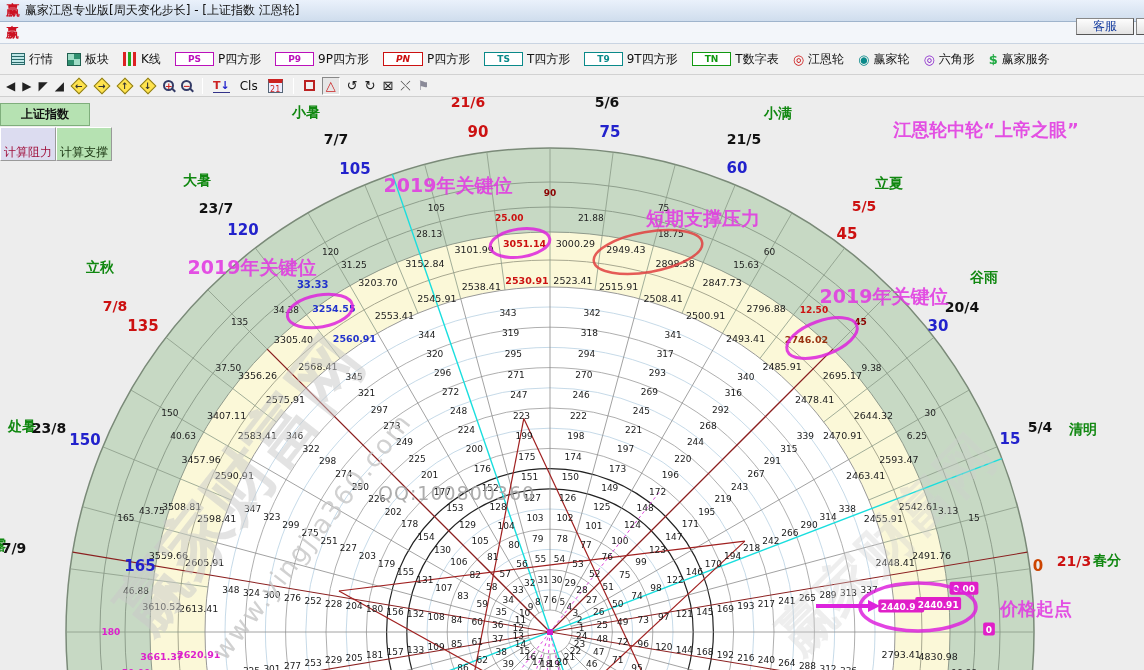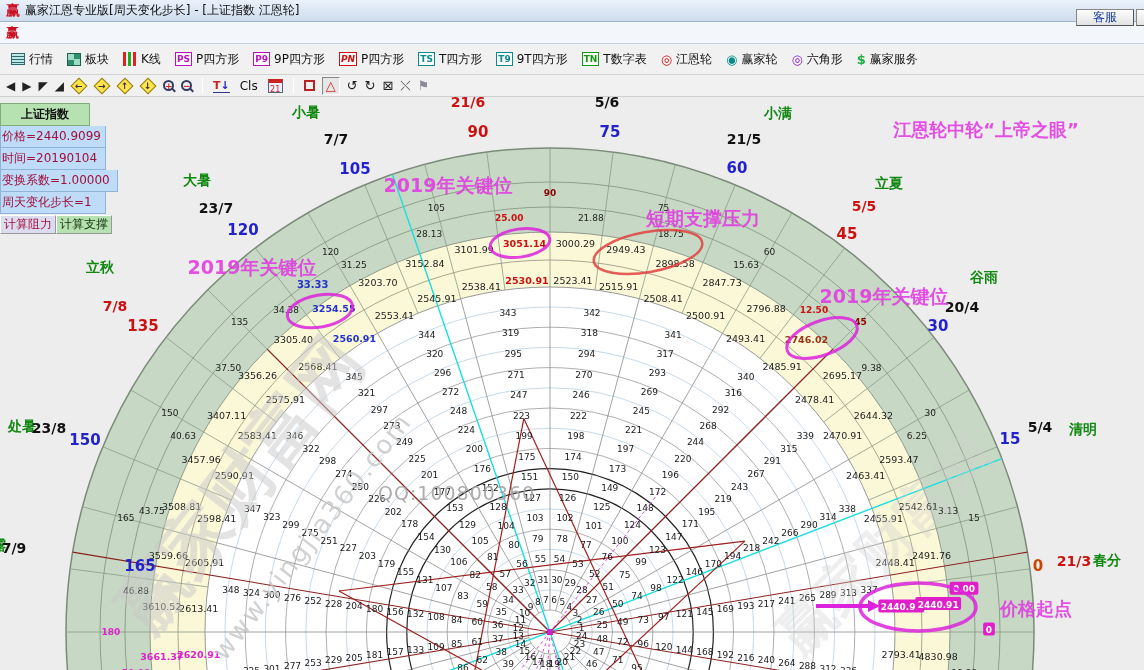--- a/index.html
+++ b/index.html
@@ -2,33 +2,33 @@
 <html><head>
 <meta charset="utf-8">
 <style>
   * { margin:0; padding:0; box-sizing:border-box; }
   html,body { width:1144px; height:670px; overflow:hidden;
     font-family:"DejaVu Sans","Liberation Sans",sans-serif; background:#ececec; }
   .titlebar { height:22px; background:linear-gradient(#eaf1fb,#cfdded);
     border-bottom:1px solid #9fb4cc; display:flex; align-items:center; padding:0 4px; position:relative; }
   .titlebar .logo { color:#cc1122; font-weight:bold; font-size:14px; margin:0 5px 0 2px; }
   .titlebar .title { font-size:12px; color:#111; }
-  .kefu { position:absolute; right:10px; top:9px; width:58px; height:17px; font-size:12px;
+  .kefu { position:absolute; right:10px; top:18px; width:58px; height:17px; font-size:12px;
     color:#123a9e; background:linear-gradient(#fdfdfd,#e3e3e3); border:1px solid #888;
     border-right-color:#555; border-bottom-color:#555; text-align:center; line-height:15px; }
   .kefu.partial { right:-4px; width:12px; }
   .menubar { height:22px; background:#f3f6fa; border-bottom:1px solid #c9d4e2;
     display:flex; align-items:center; font-size:12px; color:#111; }
   .menubar .logo { color:#cc1122; font-weight:bold; font-size:13px; margin:0 6px 0 6px; }
   .menubar .mi { padding:2px 10px; }
   .toolbar1 { height:31px; background:#f1f1f1; border-bottom:1px solid #d2d2d2;
     display:flex; align-items:center; font-size:12px; color:#111; padding-left:4px; }
   .t1item { display:flex; align-items:center; gap:4px; padding:0 7px; height:24px; }
   .badge { display:inline-block; min-width:16px; height:14px; border:1px solid; font-size:9px;
-    font-weight:bold; text-align:center; line-height:12px; padding:0 1px; background:#fff; }
+    font-weight:bold; text-align:center; line-height:12px; padding:0 12px; background:#fff; }
   .icon-table { width:14px; height:12px; border:1px solid #2a6a6a;
     background:repeating-linear-gradient(#bfe7e7 0 2px,#2a6a6a 2px 3px); }
   .icon-blocks { width:14px; height:13px;
     background:conic-gradient(#2f8f6f 0 25%,#9fdcc6 0 50%,#2f8f6f 0 75%,#9fdcc6 0); border:1px solid #1f5f4f;}
   .icon-candles { width:14px; height:14px;
     background:repeating-linear-gradient(90deg,#d22 0 3px,transparent 3px 5px,#2a2 5px 8px,transparent 8px 10px);}
   .ring-icon { font-size:13px; font-weight:bold; }
   .toolbar2 { height:22px; background:#f1f1f1; border-bottom:1px solid #cfcfcf;
     display:flex; align-items:center; padding-left:6px; gap:7px; font-size:12px; color:#111; }
   .sep { width:1px; height:16px; background:#bbb; border-right:1px solid #fff; margin:0 3px; }
@@ -50,21 +50,21 @@
     background:#e6e6e6; padding:1px 3px; }
   .plainbtn { padding:1px 3px; }
   .chartarea { position:relative; width:1144px; height:573px; background:#ededed; }
   .panel { position:absolute; left:0px; top:6px; width:118px; font-size:12px; z-index:5; }
   .panel .hd { width:90px; background:#b6e2b2; border:1px solid #7fae7c; color:#111;
     text-align:center; padding:2px 0; font-weight:bold; }
   .panel .row { width:106px; background:#bedcf8; border:1px solid #8fb4d8; border-top:none;
     color:#a0103c; padding:2px 1px; white-space:nowrap; overflow:visible; }
   .panel .row.wide { width:118px; }
   .panel .btns { display:flex; margin-top:1px; }
-  .panel .btns div { height:19px; line-height:17px; text-align:left; padding:0 3px;
+  .panel .btns div { height:19px; line-height:17px; text-align:left; padding:16px 3px;
     border:1px solid #999; border-top-color:#fff; border-left-color:#fff; }
   .panel .btns .b1 { background:#dcdcf0; color:#a0103c; }
   .panel .btns .b2 { background:#b6e2b2; color:#17320f; }
   svg text { font-family:"DejaVu Sans","Liberation Sans",sans-serif; }
 </style>
 </head>
 <body>
 
 <div class="titlebar">
   <span class="logo">赢</span>
@@ -679,24 +679,18 @@
         <text x="448" y="95" font-size="19" fill="#e23ae2" text-anchor="middle" font-weight="bold" opacity="0.88">2019年关键位</text>
         <text x="252" y="177" font-size="19" fill="#e23ae2" text-anchor="middle" font-weight="bold" opacity="0.88">2019年关键位</text>
         <text x="884" y="206" font-size="19" fill="#e23ae2" text-anchor="middle" font-weight="bold" opacity="0.88">2019年关键位</text>
         <text x="703" y="128" font-size="19" fill="#e23ae2" text-anchor="middle" font-weight="bold" opacity="0.88">短期支撑压力</text>
         <text x="986" y="39" font-size="18" fill="#e23ae2" text-anchor="middle" font-weight="bold" opacity="0.88">江恩轮中轮“上帝之眼”</text>
         <text x="1036" y="518" font-size="18" fill="#e23ae2" text-anchor="middle" font-weight="bold" opacity="0.88">价格起点</text>
       </g>
     </svg>
   <div class="panel">
     <div class="hd">上证指数</div>
-    <div id="panel-rows">
-        <div class="row">价格=2440.9099</div>
-        <div class="row">时间=20190104</div>
-        <div class="row wide">变换系数=1.00000</div>
-        <div class="row">周天变化步长=1</div>
-      </div>
     <div class="btns">
       <div class="b1">计算阻力</div>
       <div class="b2">计算支撑</div>
     </div>
   </div>
 </div>
 
 </body></html>

